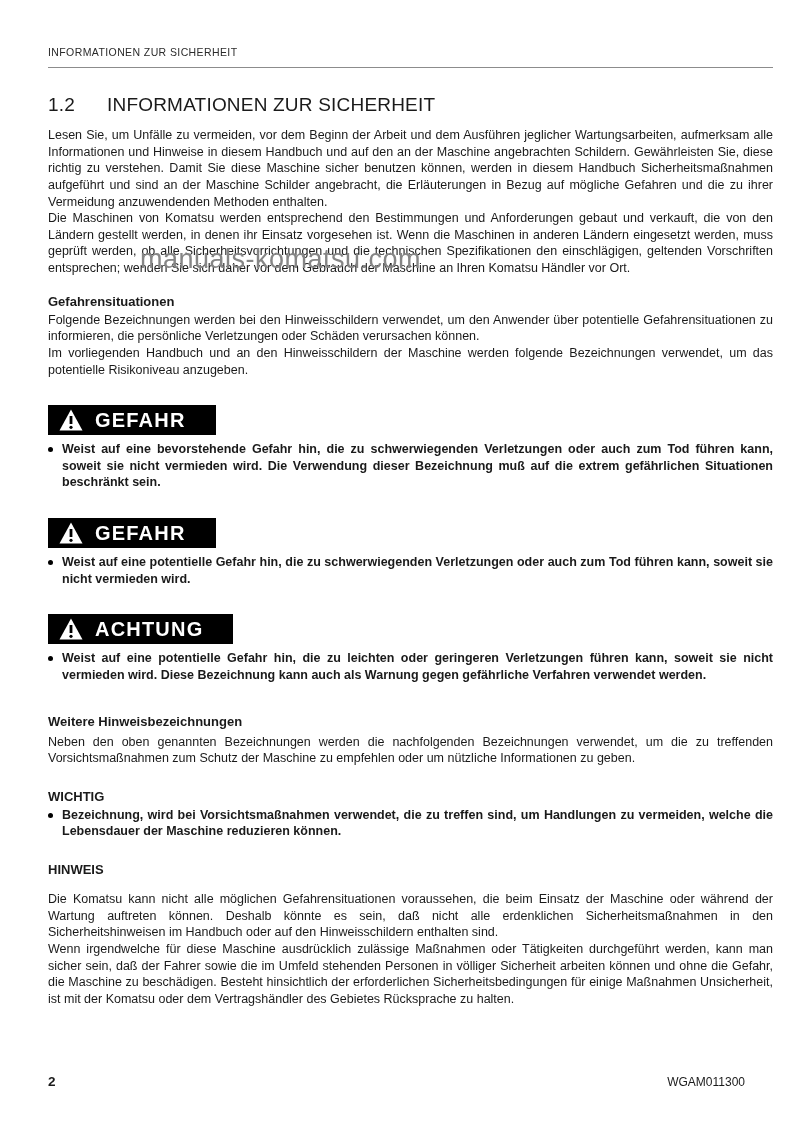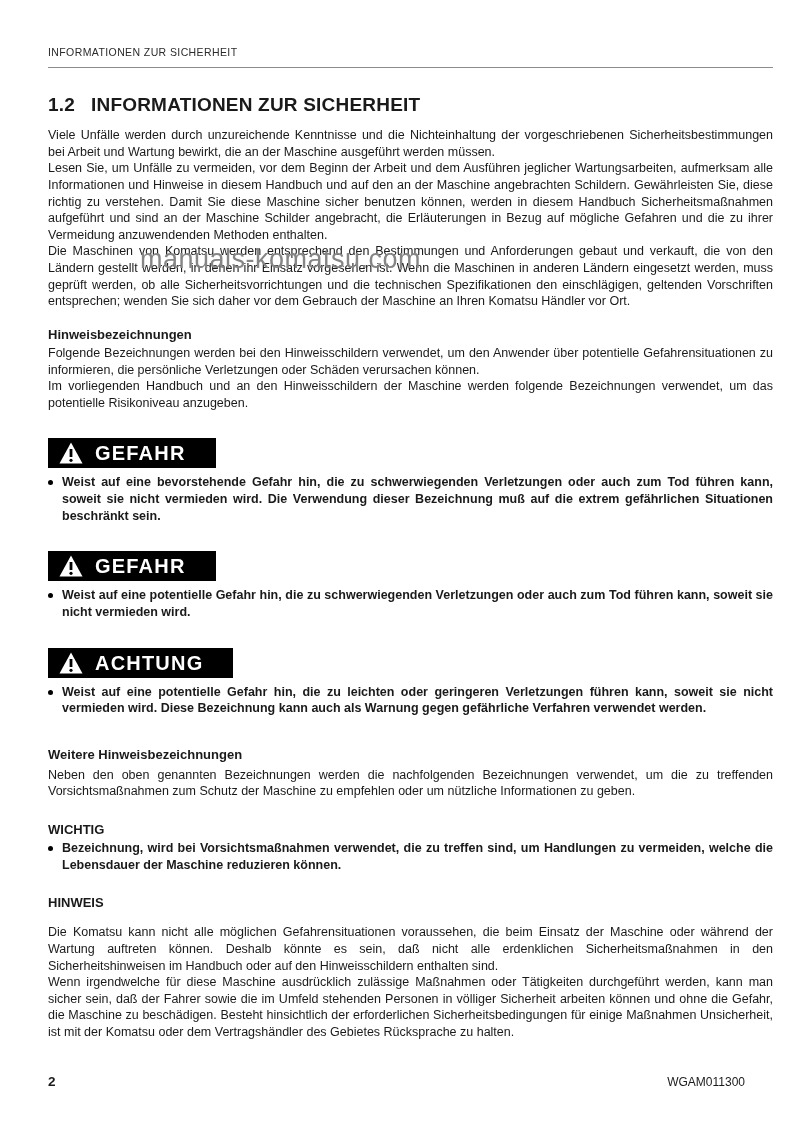--- a/index.html
+++ b/index.html
@@ -23,23 +23,23 @@
     letter-spacing: 0.4px;
     color: #2b2b2b;
   }
   .header-rule {
     border: none;
     border-top: 1px solid #8c8c8c;
     margin: 9px 0 0 0;
   }
   .chapter-title {
     display: flex;
-    gap: 16px;
+    gap: 32px;
     font-size: 19px;
-    font-weight: bold;
+    font-weight: normal;
     margin-top: 26px;
     letter-spacing: 0.2px;
   }
   .body-text p {
     margin: 0;
     font-size: 12.5px;
     line-height: 1.33;
     text-align: justify;
   }
   .intro-block { margin-top: 11px; }
@@ -123,26 +123,25 @@
 
   <div class="running-header">INFORMATIONEN ZUR SICHERHEIT</div>
   <hr class="header-rule">
 
   <div class="chapter-title">
     <span>1.2</span>
     <span>INFORMATIONEN ZUR SICHERHEIT</span>
   </div>
 
   <div class="body-text intro-block">
-    <p>Viele Unfälle werden durch unzureichende Kenntnisse und die Nichteinhaltung der vorgeschriebenen Sicherheitsbestimmungen bei Arbeit und Wartung bewirkt, die an der Maschine ausgeführt werden müssen.</p>
     <p>Lesen Sie, um Unfälle zu vermeiden, vor dem Beginn der Arbeit und dem Ausführen jeglicher Wartungsarbeiten, aufmerksam alle Informationen und Hinweise in diesem Handbuch und auf den an der Maschine angebrachten Schildern. Gewährleisten Sie, diese richtig zu verstehen. Damit Sie diese Maschine sicher benutzen können, werden in diesem Handbuch Sicherheitsmaßnahmen aufgeführt und sind an der Maschine Schilder angebracht, die Erläuterungen in Bezug auf mögliche Gefahren und die zu ihrer Vermeidung anzuwendenden Methoden enthalten.</p>
     <p>Die Maschinen von Komatsu werden entsprechend den Bestimmungen und Anforderungen gebaut und verkauft, die von den Ländern gestellt werden, in denen ihr Einsatz vorgesehen ist. Wenn die Maschinen in anderen Ländern eingesetzt werden, muss geprüft werden, ob alle Sicherheitsvorrichtungen und die technischen Spezifikationen den einschlägigen, geltenden Vorschriften entsprechen; wenden Sie sich daher vor dem Gebrauch der Maschine an Ihren Komatsu Händler vor Ort.</p>
   </div>
 
-  <div class="sub-heading">Hinweisbezeichnungen</div>
+  <div class="sub-heading">Gefahrensituationen</div>
   <div class="body-text">
     <p>Folgende Bezeichnungen werden bei den Hinweisschildern verwendet, um den Anwender über potentielle Gefahrensituationen zu informieren, die persönliche Verletzungen oder Schäden verursachen können.</p>
     <p>Im vorliegenden Handbuch und an den Hinweisschildern der Maschine werden folgende Bezeichnungen verwendet, um das potentielle Risikoniveau anzugeben.</p>
   </div>
 
   <div>
     <div class="banner">
       <svg class="warn-icon" width="24" height="22" viewBox="0 0 24 22">
         <polygon points="12,0.5 23.5,21.5 0.5,21.5" fill="#ffffff"></polygon>
         <rect x="10.6" y="7" width="2.8" height="8" fill="#000000"></rect>

